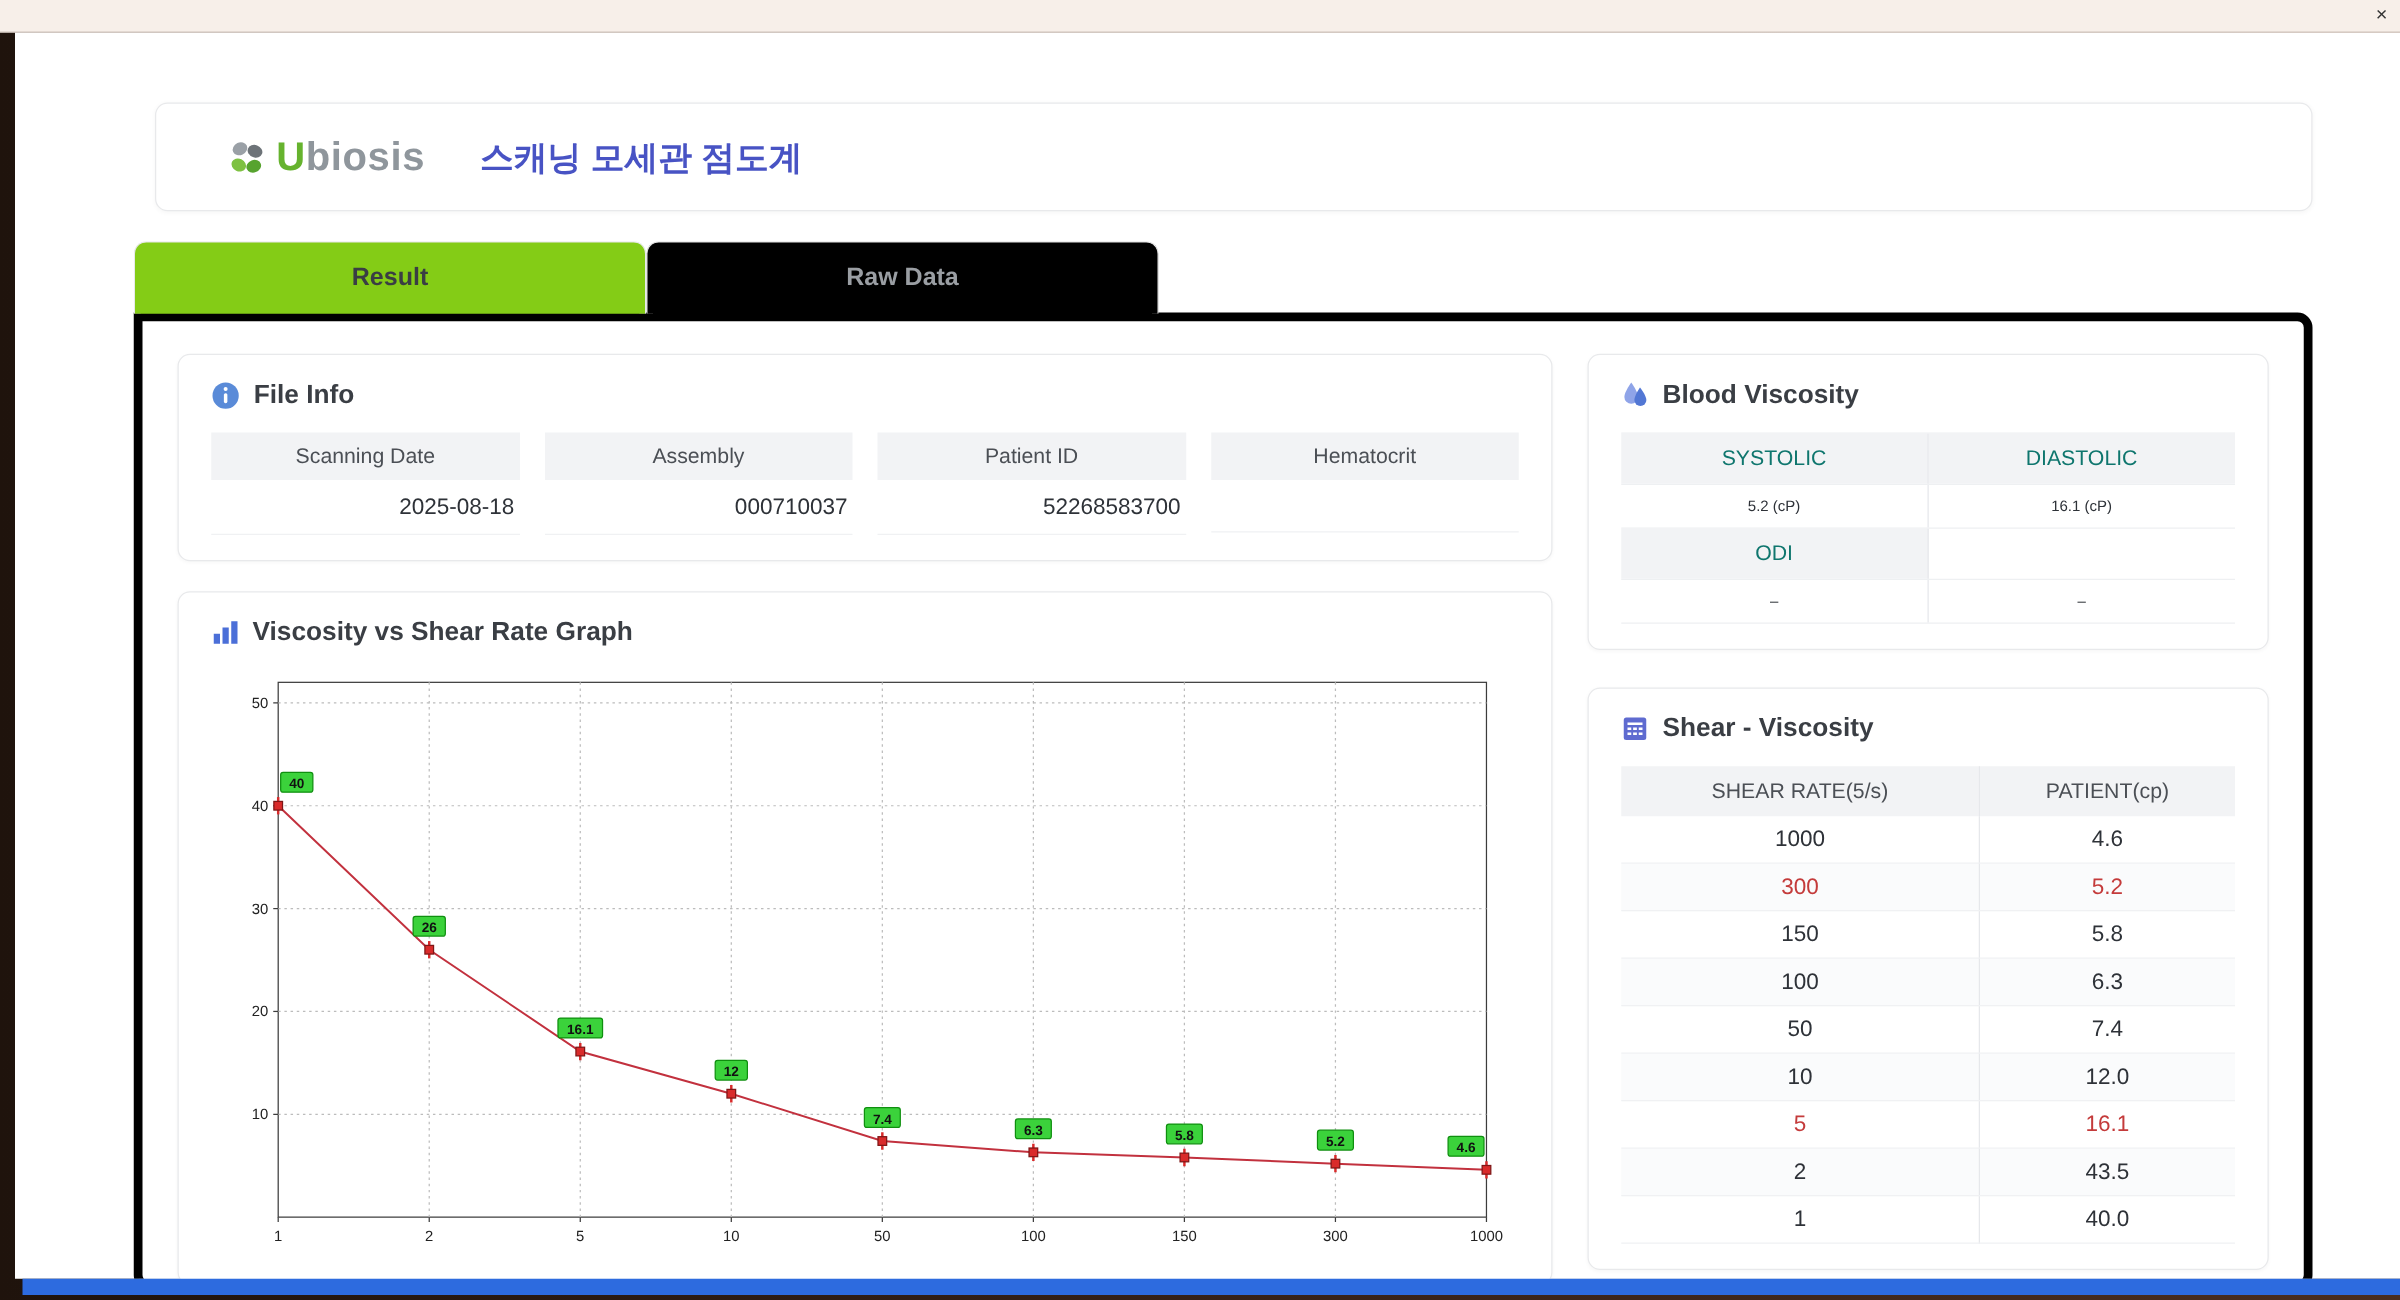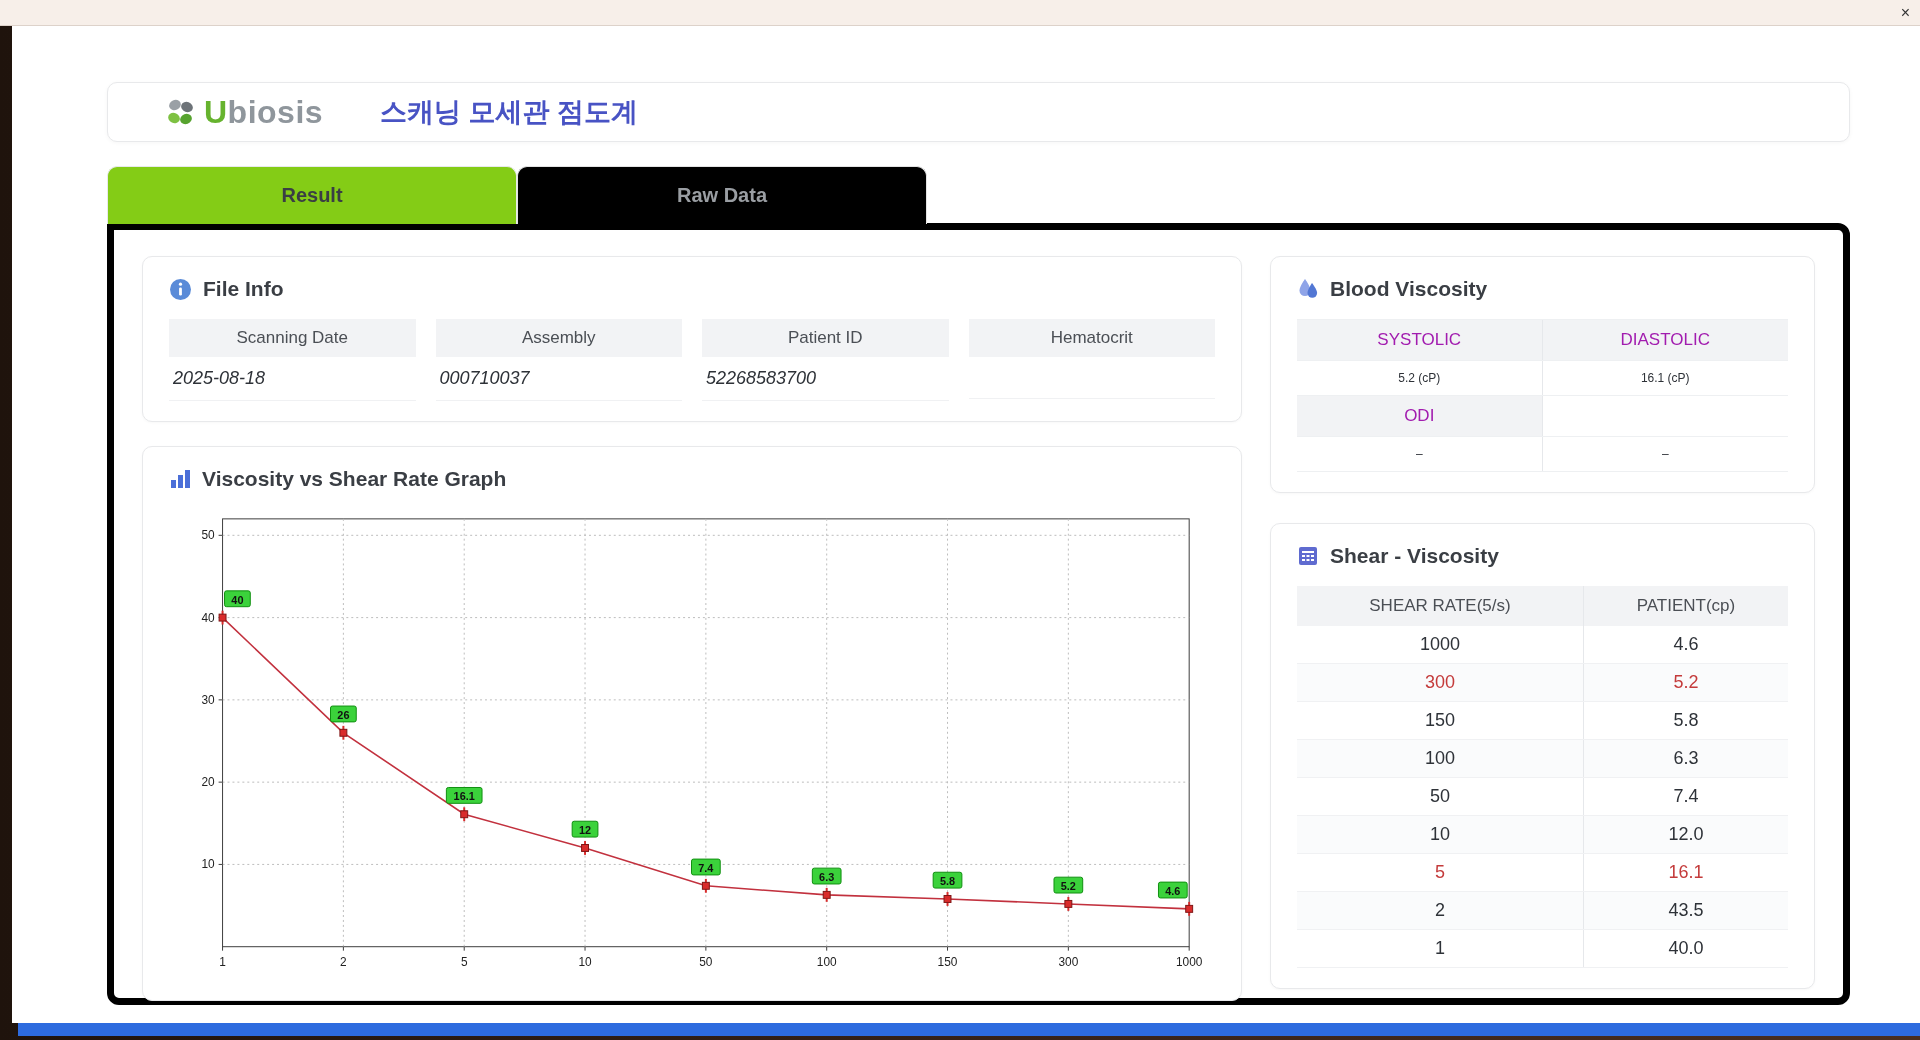--- a/index.html
+++ b/index.html
@@ -23,24 +23,25 @@
     background: #2d6bdf; z-index: 4;
   }
   .app-window {
     position: absolute; top: 26px; left: 12px; right: 0; bottom: 17px;
     background: #ffffff; z-index: 3; overflow: hidden;
   }
   .content { padding: 56px 70px 0 95px; }
 
   
   .header-card {
-    height: 60px; border: 1px solid #e8e9eb; border-radius: 10px;
+    height: 87px; border: 1px solid #e8e9eb; border-radius: 10px;
     box-shadow: 0 1px 4px rgba(0,0,0,0.04);
-    display: flex; align-items: center; gap: 57px; padding: 0 56px;
+    display: flex; align-items: center; gap: 44px; padding: 0 56px;
     background: #fff;
+    margin-left: 17px;
   }
   .logo { display: flex; align-items: center; gap: 6px; }
   .logo-text { font-size: 32px; font-weight: bold; letter-spacing: 0.5px; }
   .logo-u { color: #66b32e; }
   .logo-rest { color: #8f969c; }
   .app-title { color: #4853c4; font-size: 27px; font-weight: bold; }
 
   
   .tabs { display: flex; margin-top: 24px; }
   .tab {
@@ -73,35 +74,35 @@
   .icon { display: inline-flex; align-items: center; justify-content: center; }
 
   
   .fi-fields { display: flex; gap: 20px; margin-top: 18px; }
   .fi-field { flex: 1; }
   .fi-label {
     background: #f2f3f5; color: #4b4f55; text-align: center;
     padding: 9px 4px; font-size: 17px;
   }
   .fi-value {
-    text-align: left; padding: 11px 4px; font-size: 18px; color: #2e3238;
-    border-bottom: 1px solid #f0f1f3; min-height: 42px; font-style: italic;
+    text-align: right; padding: 11px 4px; font-size: 18px; color: #2e3238;
+    border-bottom: 1px solid #f0f1f3; min-height: 42px;
   }
 
   
   .graph-panel { flex: 1; display: flex; flex-direction: column; }
   .chart-wrap { flex: 1; margin-top: 14px; padding: 0 8px; }
   .chart-wrap svg { width: 100%; height: 100%; display: block; }
 
   
   .bv-table { margin-top: 18px; border-top: 1px solid #eef0f2; }
   .bv-row { display: grid; grid-template-columns: 1fr 1fr; border-bottom: 1px solid #eef0f2; }
   .bv-cell { padding: 10px 6px; text-align: center; font-size: 12px; color: #2e3238; }
   .bv-cell:first-child { border-right: 1px solid #e6e8eb; }
-  .bv-hcell { background: #f2f3f5; color: #a21caf; font-size: 17px; }
+  .bv-hcell { background: #f2f3f5; color: #0f766e; font-size: 17px; }
 
   
   .shear-table { width: 100%; border-collapse: collapse; margin-top: 18px; }
   .shear-table th {
     background: #f2f3f5; color: #4b4f55; font-size: 17px; font-weight: normal;
     padding: 10px 4px; text-align: center;
   }
   .shear-table th:first-child, .shear-table td:first-child { border-right: 1px solid #e6e8eb; }
   .shear-table td {
     text-align: center; font-size: 18px; padding: 8px 4px; color: #2e3238;

